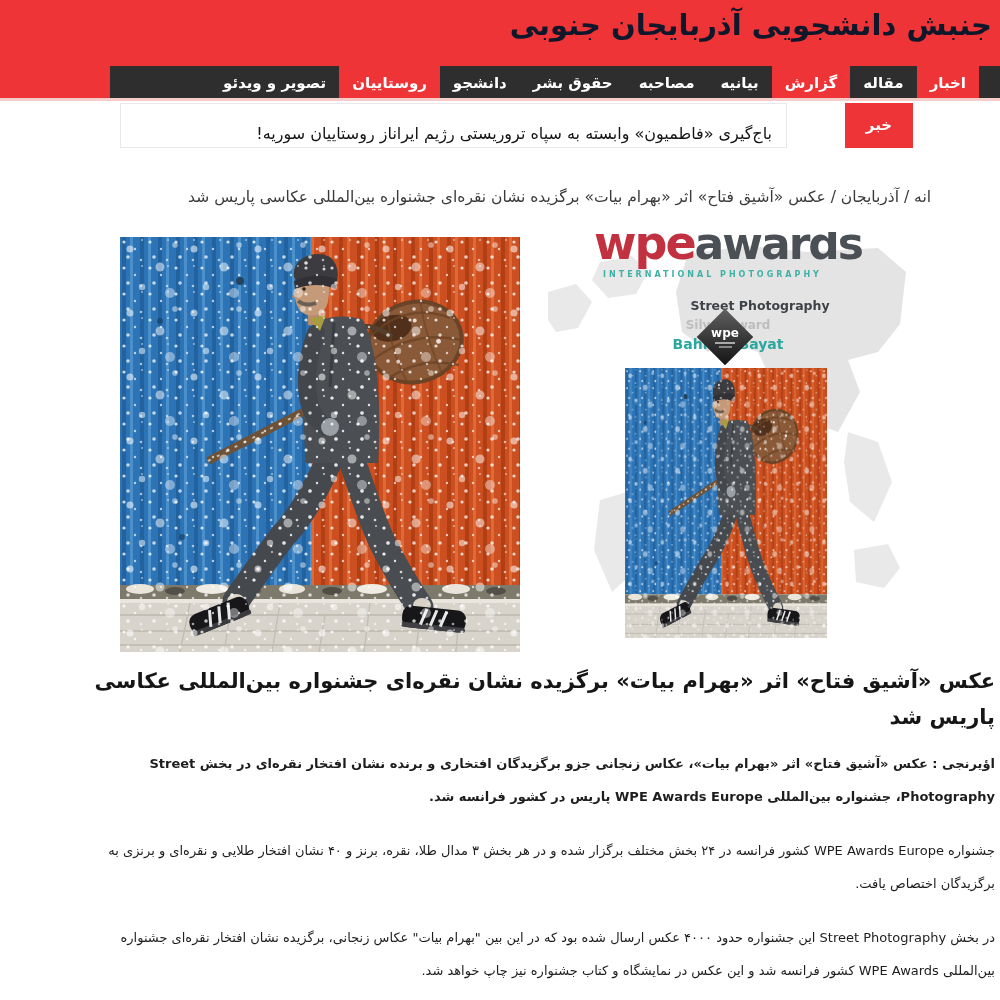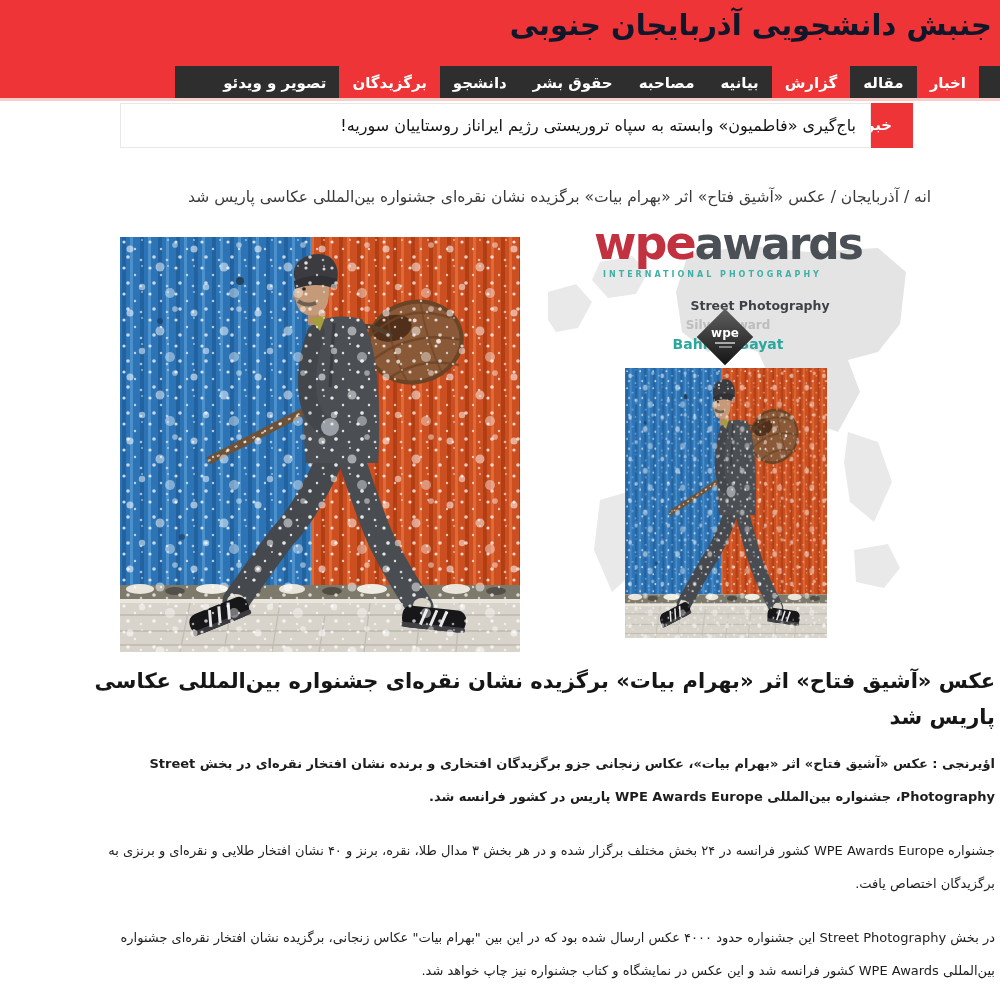--- a/index.html
+++ b/index.html
@@ -11,28 +11,28 @@
   .site-header{ position:absolute; left:0; top:0; width:1000px; height:98px; background:#ee3437; }
   .site-header::after{ content:""; position:absolute; left:0; bottom:-3px; width:100%; height:3px; background:#f6cdc9; }
   .site-title{ position:absolute; right:8px; top:8px; color:#0f172a; font-size:29px; font-weight:bold; direction:rtl; }
 
   
   .nav{ position:absolute; top:66px; right:0; height:35px; display:flex; direction:rtl; }
   .nav-item{ height:35px; line-height:35px; padding:0 13px; color:#fff; font-size:15px; font-weight:bold;
              background:#2e2e2e; white-space:nowrap; }
   .nav-item.red{ background:#ee3437; }
   .nav-item.edge{ width:21px; padding:0; }
-  .nav-item.wide{ padding-left:48px; }
+  .nav-item.wide{ padding-left:113px; }
 
   
   .ticker-label{ position:absolute; left:845px; top:103px; width:68px; height:45px; background:#ee3437;
                  color:#fff; font-size:15px; font-weight:bold; text-align:center; line-height:45px; direction:rtl; }
-  .ticker{ position:absolute; left:120px; top:103px; width:751px; height:45px; background:#fff;
+  .ticker{ position:absolute; left:120px; top:103px; width:667px; height:45px; background:#fff;
            border:1px solid #e8e8e8; direction:rtl; color:#141414; font-size:16px; line-height:43px;
-           padding:0 14px; white-space:nowrap; overflow:hidden; }
+           padding:8px 14px; white-space:nowrap; overflow:hidden; }
 
   
   .breadcrumb{ position:absolute; right:69px; top:188px; direction:rtl; color:#3a3a3a; font-size:15.5px; white-space:nowrap; }
 
   
   .photo-main{ position:absolute; left:120px; top:237px; width:400px; height:415px; overflow:hidden; }
   .poster{ position:absolute; left:548px; top:232px; width:360px; height:423px; overflow:hidden; background:#fff; }
   .poster .map{ position:absolute; left:0; top:0; }
   .logo{ position:absolute; top:-16px; left:0; width:100%; text-align:center; white-space:nowrap; letter-spacing:-2px;}
   .logo .wpe{ color:#c23140; font-size:46px; font-weight:bold; }
@@ -175,21 +175,21 @@
     <div class="site-title">جنبش دانشجویی آذربایجان جنوبی</div>
     <nav class="nav">
       <div class="nav-item edge"></div>
       <div class="nav-item red">اخبار</div>
       <div class="nav-item">مقاله</div>
       <div class="nav-item red">گزارش</div>
       <div class="nav-item">بیانیه</div>
       <div class="nav-item">مصاحبه</div>
       <div class="nav-item">حقوق بشر</div>
       <div class="nav-item">دانشجو</div>
-      <div class="nav-item red">برگزیدگان</div>
+      <div class="nav-item red">روستاییان</div>
       <div class="nav-item wide">تصویر و ویدئو</div>
     </nav>
   </div>
 
   <div class="ticker-label">خبر فوری</div>
   <div class="ticker">
     <span>باج‌گیری «فاطمیون» وابسته به سپاه تروریستی رژیم ایراناز روستاییان سوریه!</span>
   </div>
 
   <div class="breadcrumb">انه / آذربایجان / عکس «آشیق فتاح» اثر «بهرام بیات» برگزیده نشان نقره‌ای جشنواره بین‌المللی عکاسی پاریس شد</div>

